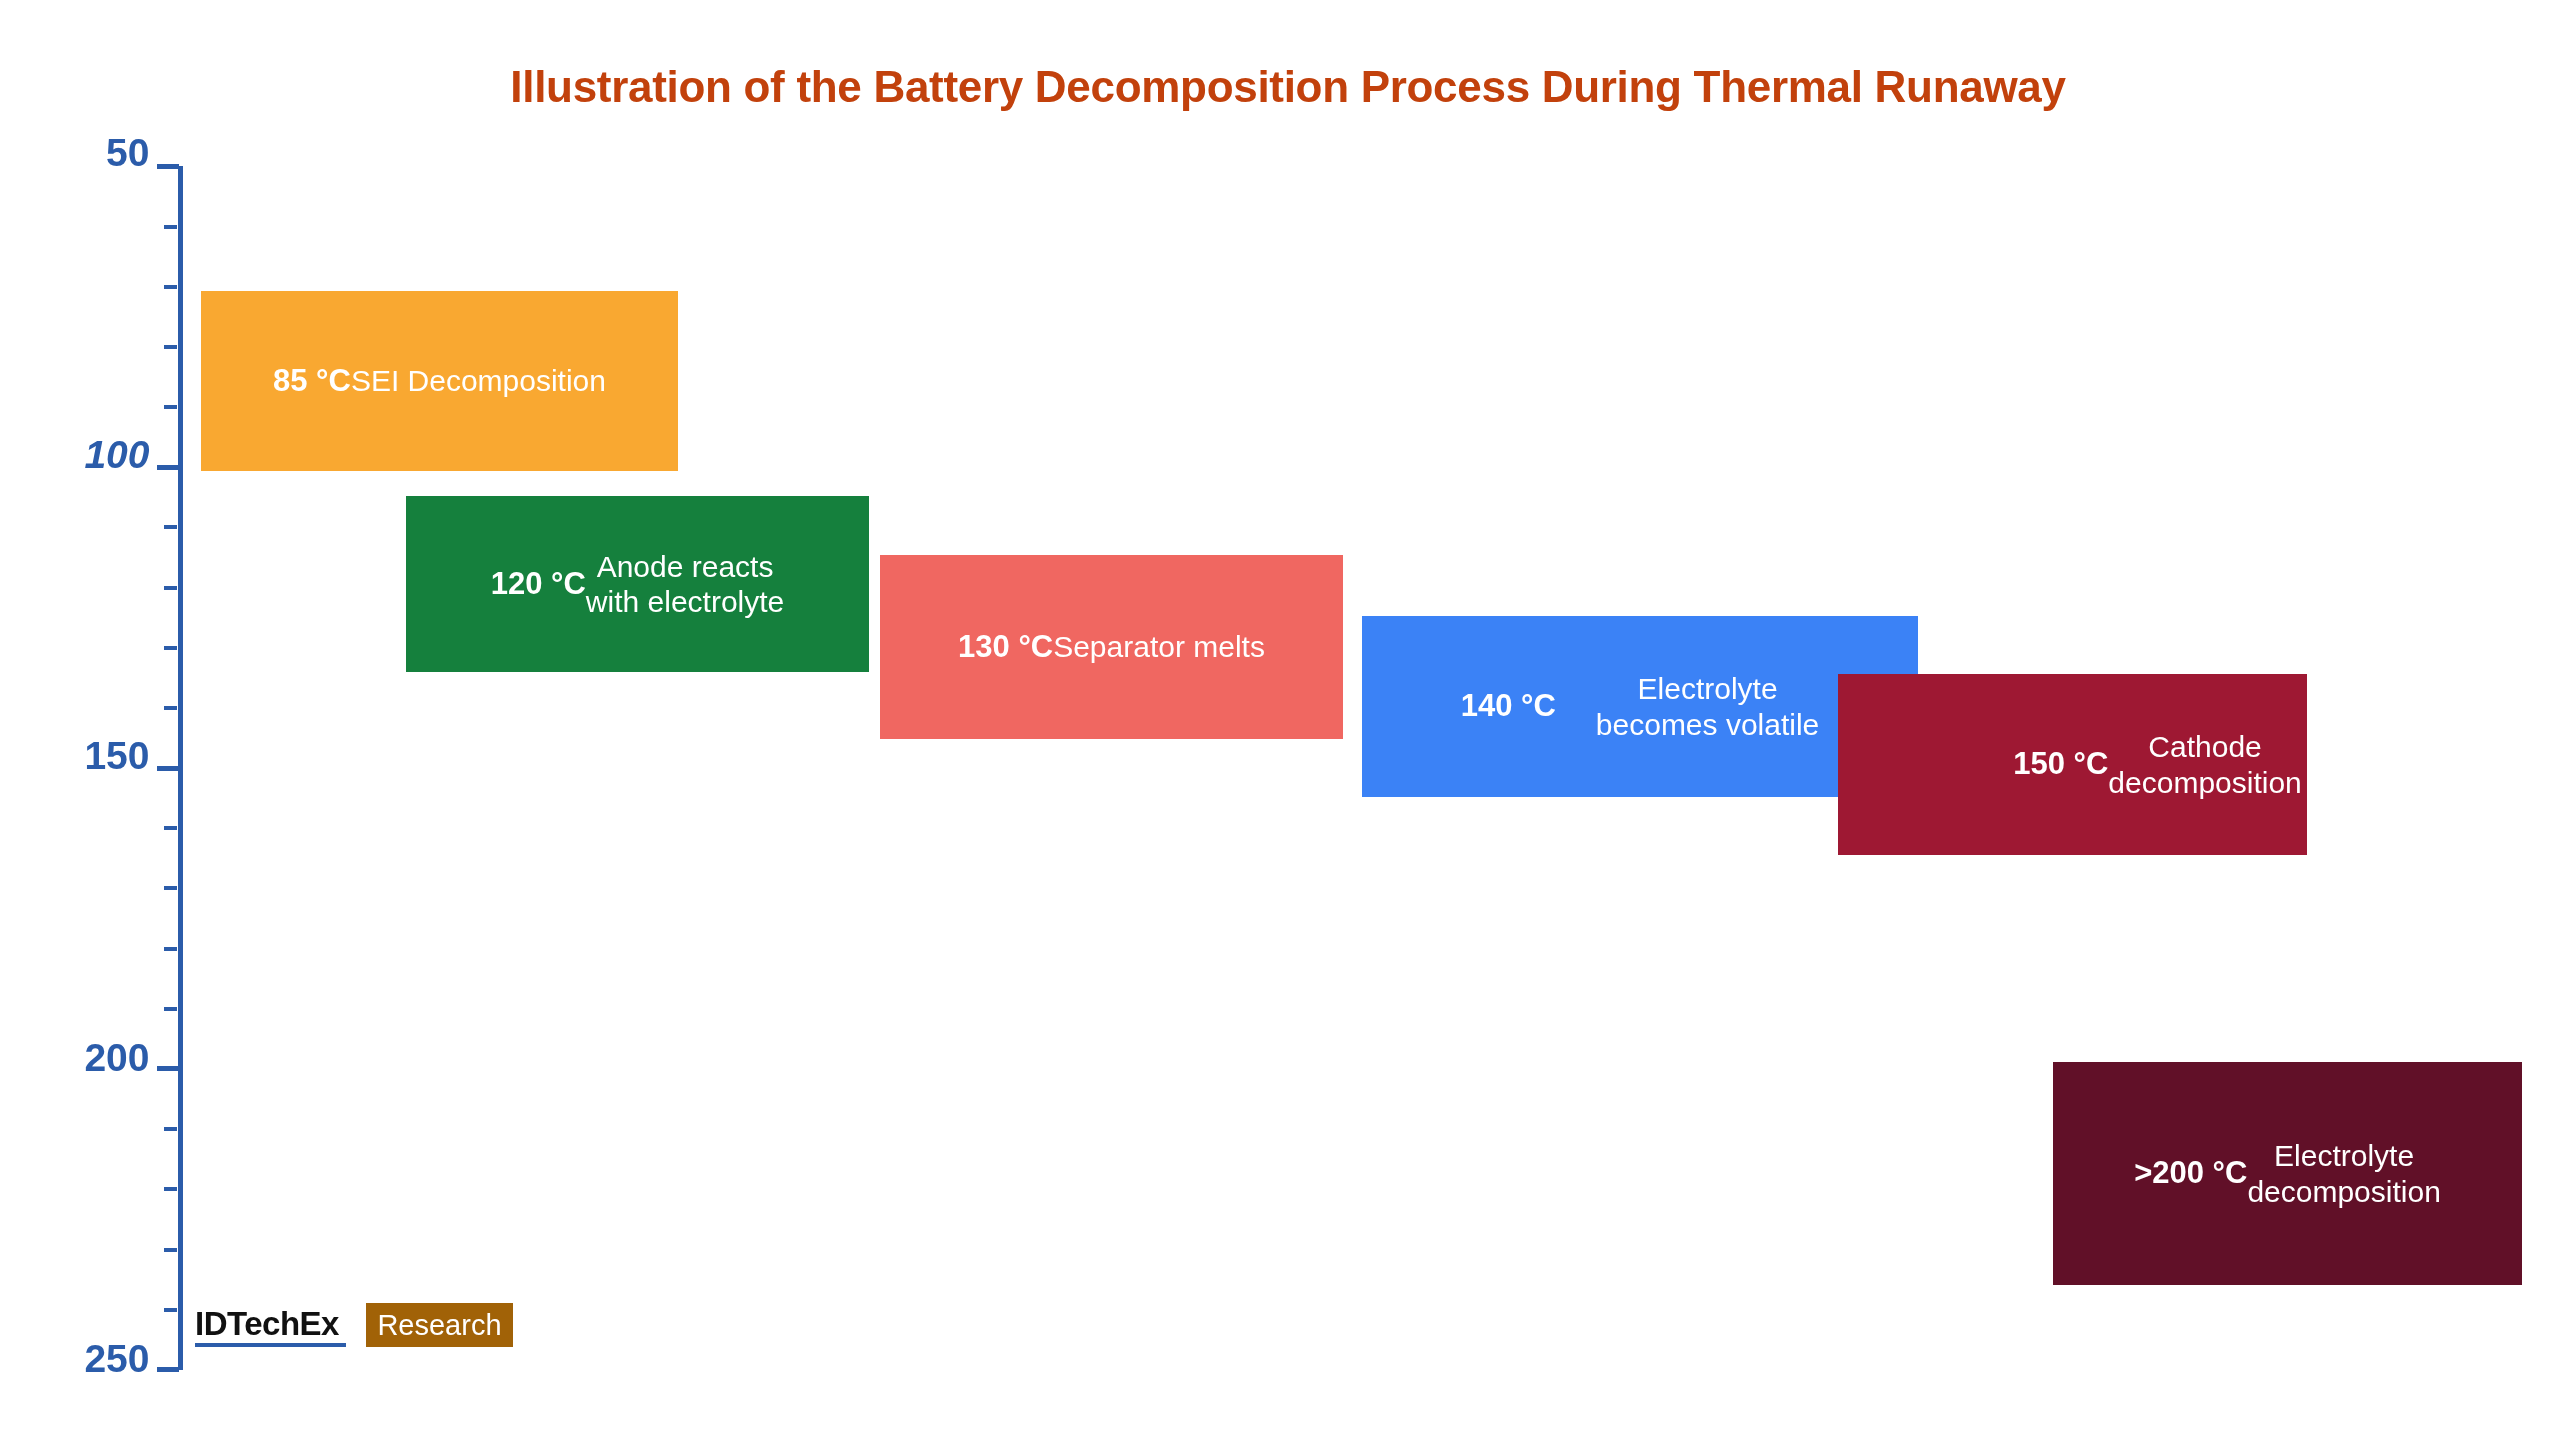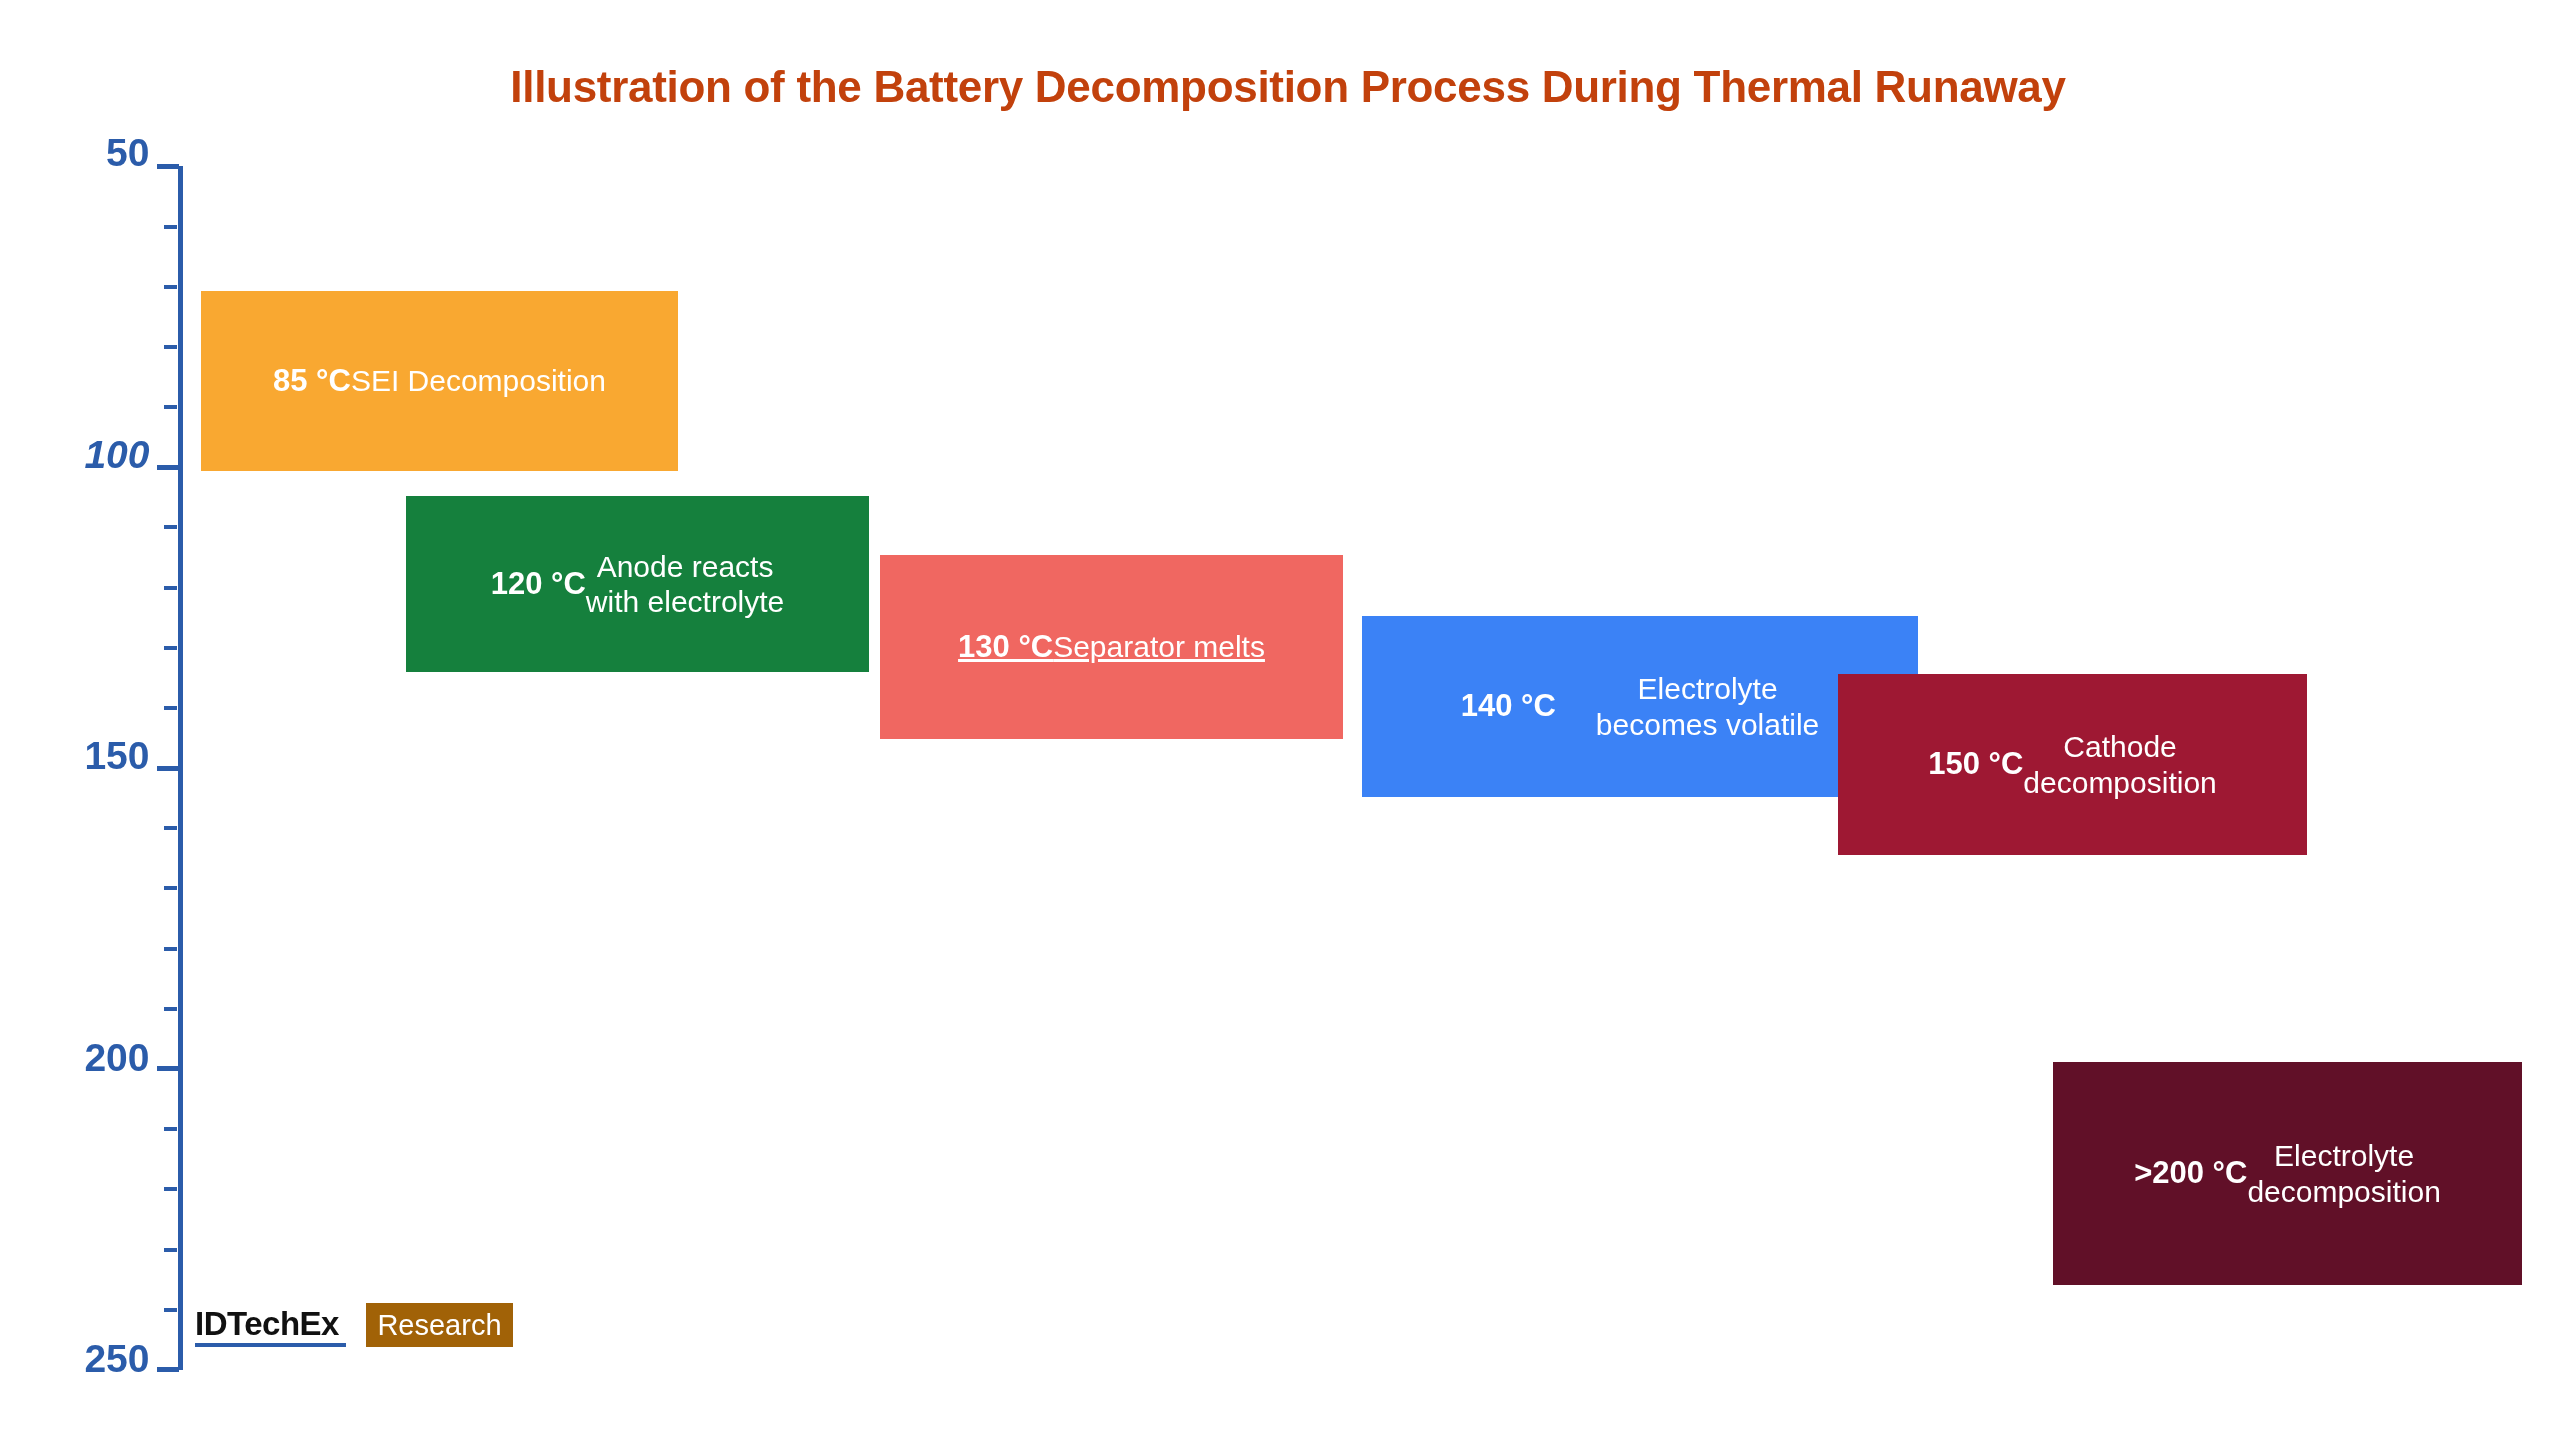--- a/index.html
+++ b/index.html
@@ -165,30 +165,30 @@
   <div id="step-boxes">
       <div class="step-box" style="left: 201px; top: 291px; width: 477px; height: 180px; background: rgb(249, 168, 49);">
         <div class="step-temp">85 °C</div>
         <div class="step-desc">SEI Decomposition</div>
       </div>
       <div class="step-box" style="left: 406px; top: 496px; width: 463px; height: 176px; background: #15803d;">
         <div class="step-temp">120 °C</div>
         <div class="step-desc">Anode reacts
 with electrolyte</div>
       </div>
-      <div class="step-box" style="left: 880px; top: 555px; width: 463px; height: 184px; background: rgb(240, 103, 97); text-decoration: underline;">
+      <div class="step-box" style="left: 880px; top: 555px; width: 463px; height: 184px; background: rgb(240, 103, 97);">
         <div class="step-temp">130 °C</div>
         <div class="step-desc">Separator melts</div>
       </div>
       <div class="step-box" style="left: 1362px; top: 616px; width: 556px; height: 181px; background: #3b82f6; gap: 40px;">
         <div class="step-temp">140 °C</div>
         <div class="step-desc">Electrolyte
 becomes volatile</div>
       </div>
-      <div class="step-box" style="left: 1838px; top: 674px; width: 469px; height: 181px; background: rgb(158, 24, 51);">
+      <div class="step-box" style="left: 1838px; top: 674px; width: 469px; height: 181px; background: rgb(158, 24, 51); justify-content: flex-end;">
         <div class="step-temp">150 °C</div>
         <div class="step-desc">Cathode
 decomposition</div>
       </div>
       <div class="step-box" style="left: 2053px; top: 1062px; width: 469px; height: 223px; background: rgb(97, 16, 40);">
         <div class="step-temp">&gt;200 °C</div>
         <div class="step-desc">Electrolyte
 decomposition</div>
       </div>
     </div>

